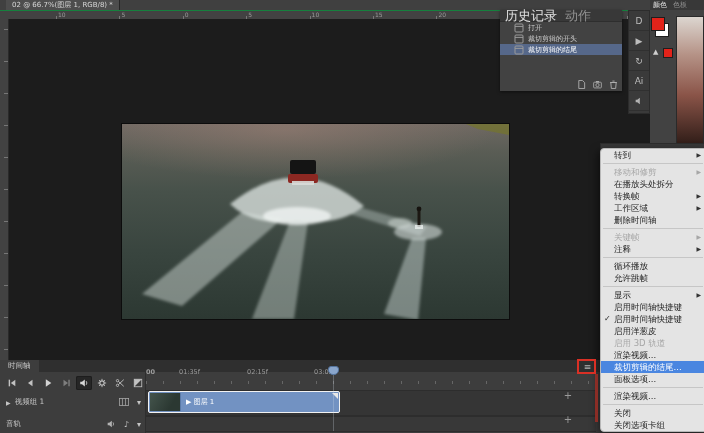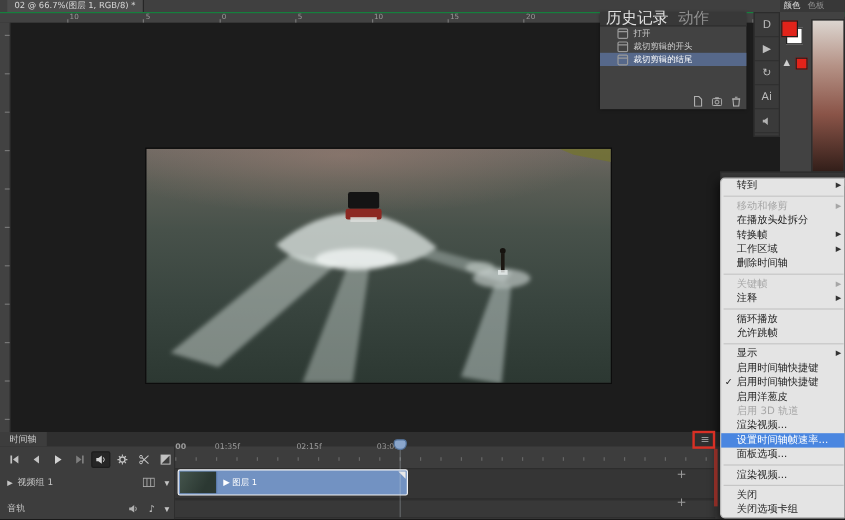--- a/index.html
+++ b/index.html
@@ -424,21 +424,21 @@
       <div class="menu-sep"></div>
       <div class="menu-item"><span>循环播放</span></div>
       <div class="menu-item"><span>允许跳帧</span></div>
       <div class="menu-sep"></div>
       <div class="menu-item"><span>显示</span><span class="sub">▶</span></div>
       <div class="menu-item"><span>启用时间轴快捷键</span></div>
       <div class="menu-item"><span class="chk">✓</span><span>启用时间轴快捷键</span></div>
       <div class="menu-item"><span>启用洋葱皮</span></div>
       <div class="menu-item dis"><span>启用 3D 轨道</span></div>
       <div class="menu-item"><span>渲染视频...</span></div>
-      <div class="menu-item hl" style="background: rgb(74, 134, 224);"><span>设置时间轴帧速率...</span></div>
+      <div class="menu-item hl" style="background: rgb(74, 134, 224);"><span>裁切剪辑的结尾...</span></div>
       <div class="menu-item"><span>面板选项...</span></div>
       <div class="menu-sep"></div>
       <div class="menu-item"><span>渲染视频...</span></div>
       <div class="menu-sep"></div>
       <div class="menu-item"><span>关闭</span></div>
       <div class="menu-item"><span>关闭选项卡组</span></div>
     </div>
 
   <div class="abs anno-box" style="border-color: rgb(217, 48, 37);"></div>
   <div class="abs anno-line"></div>

